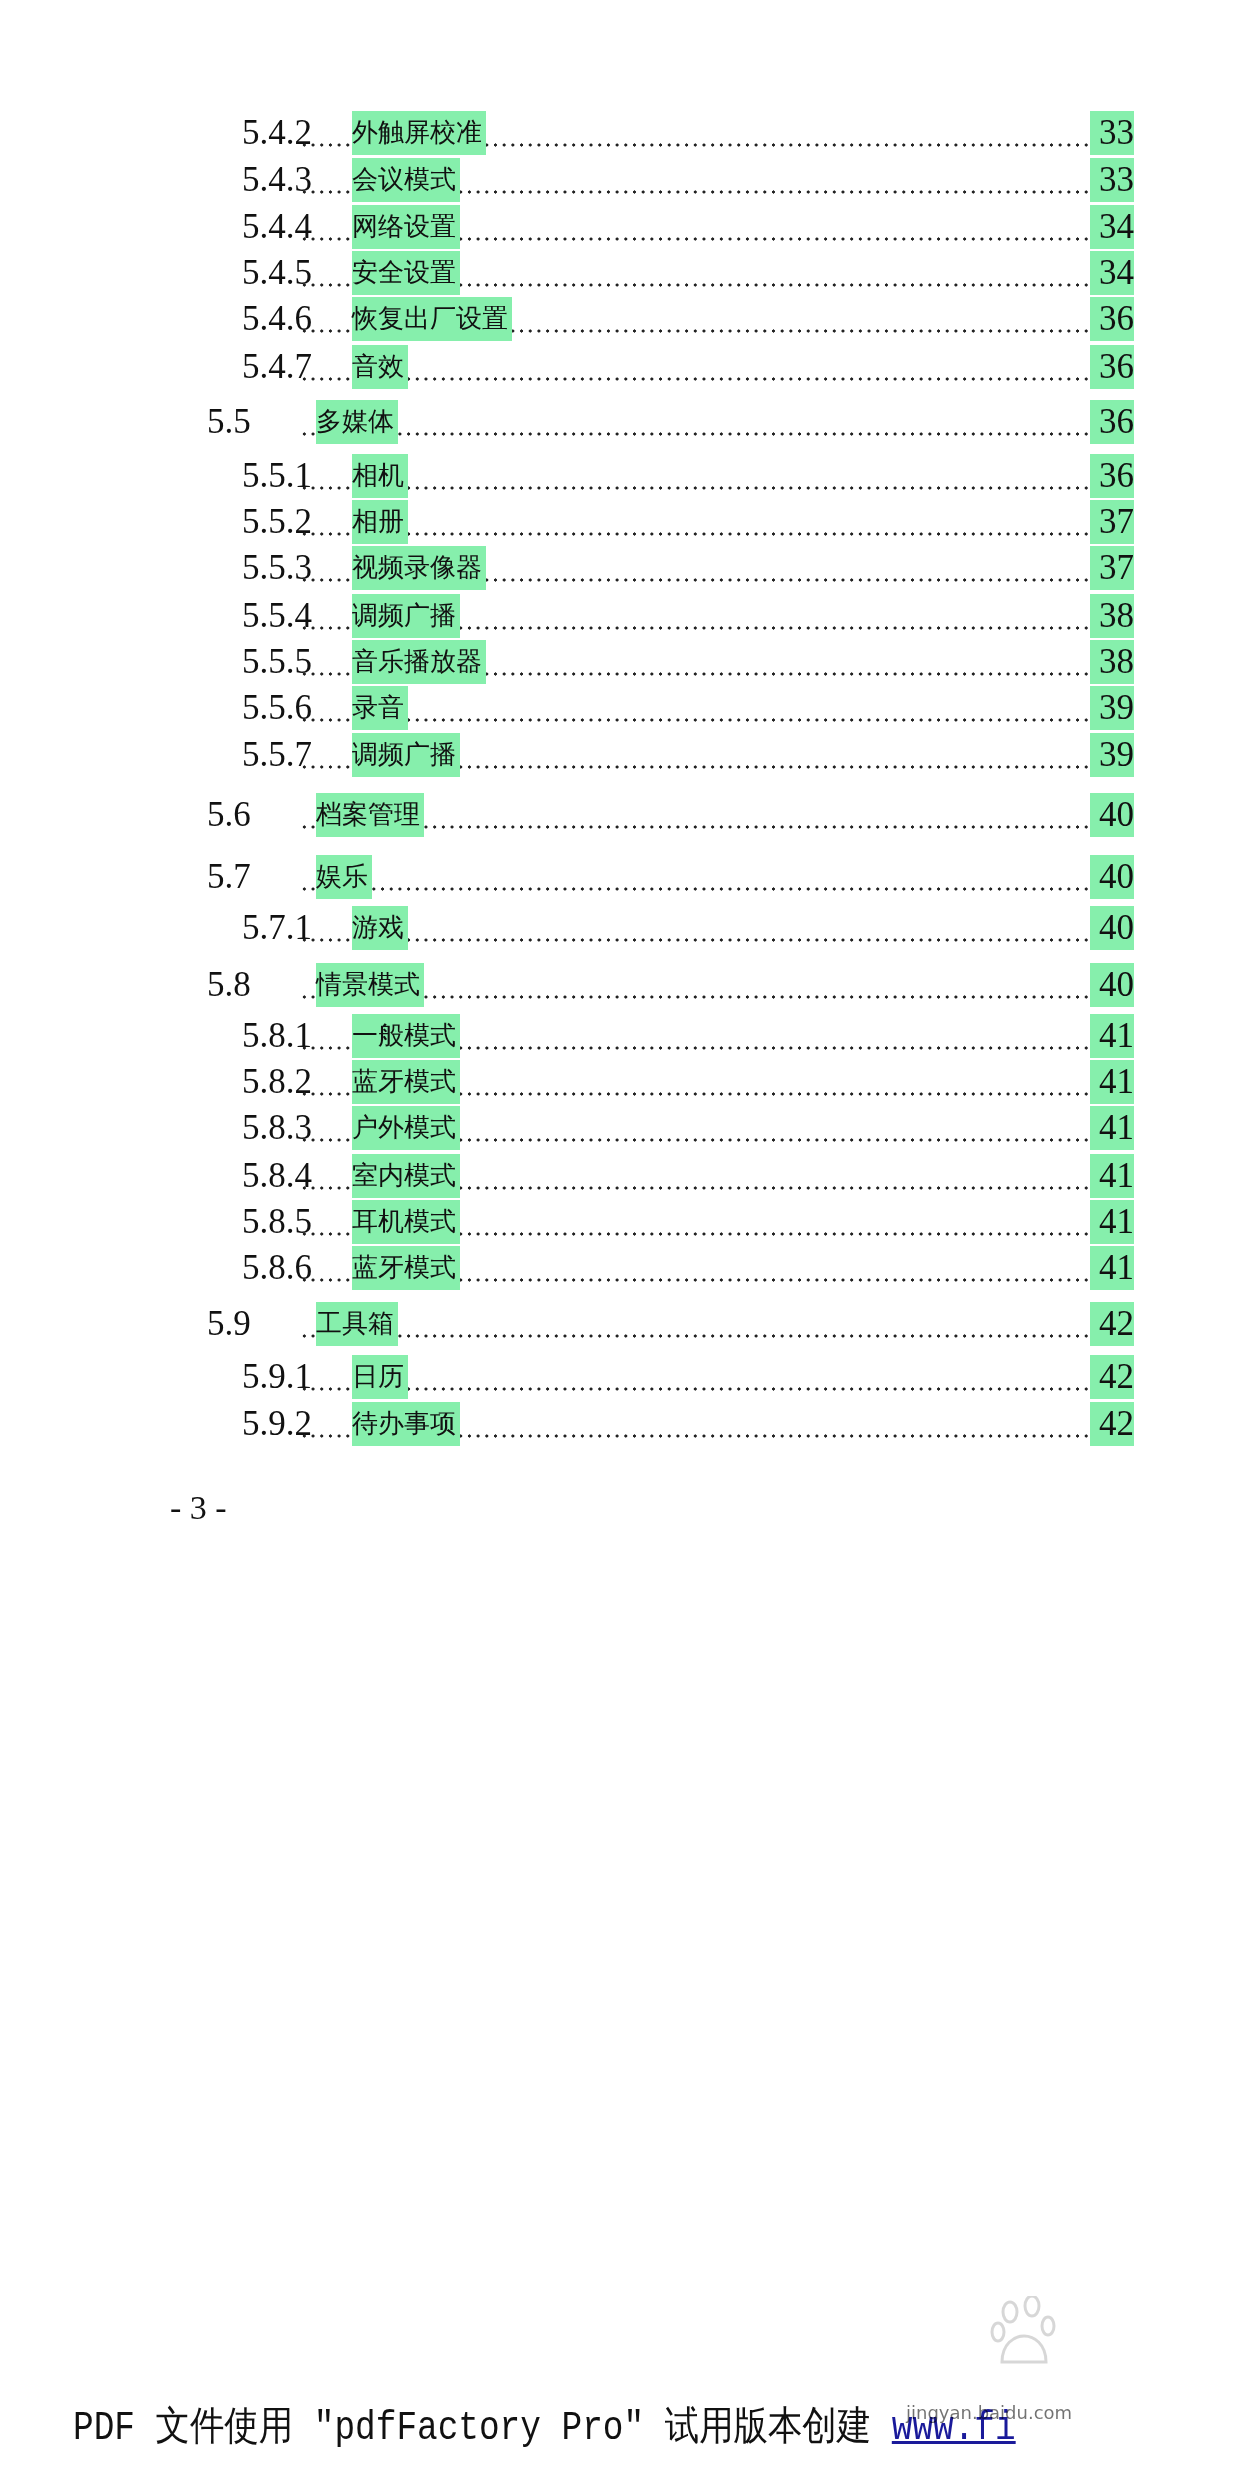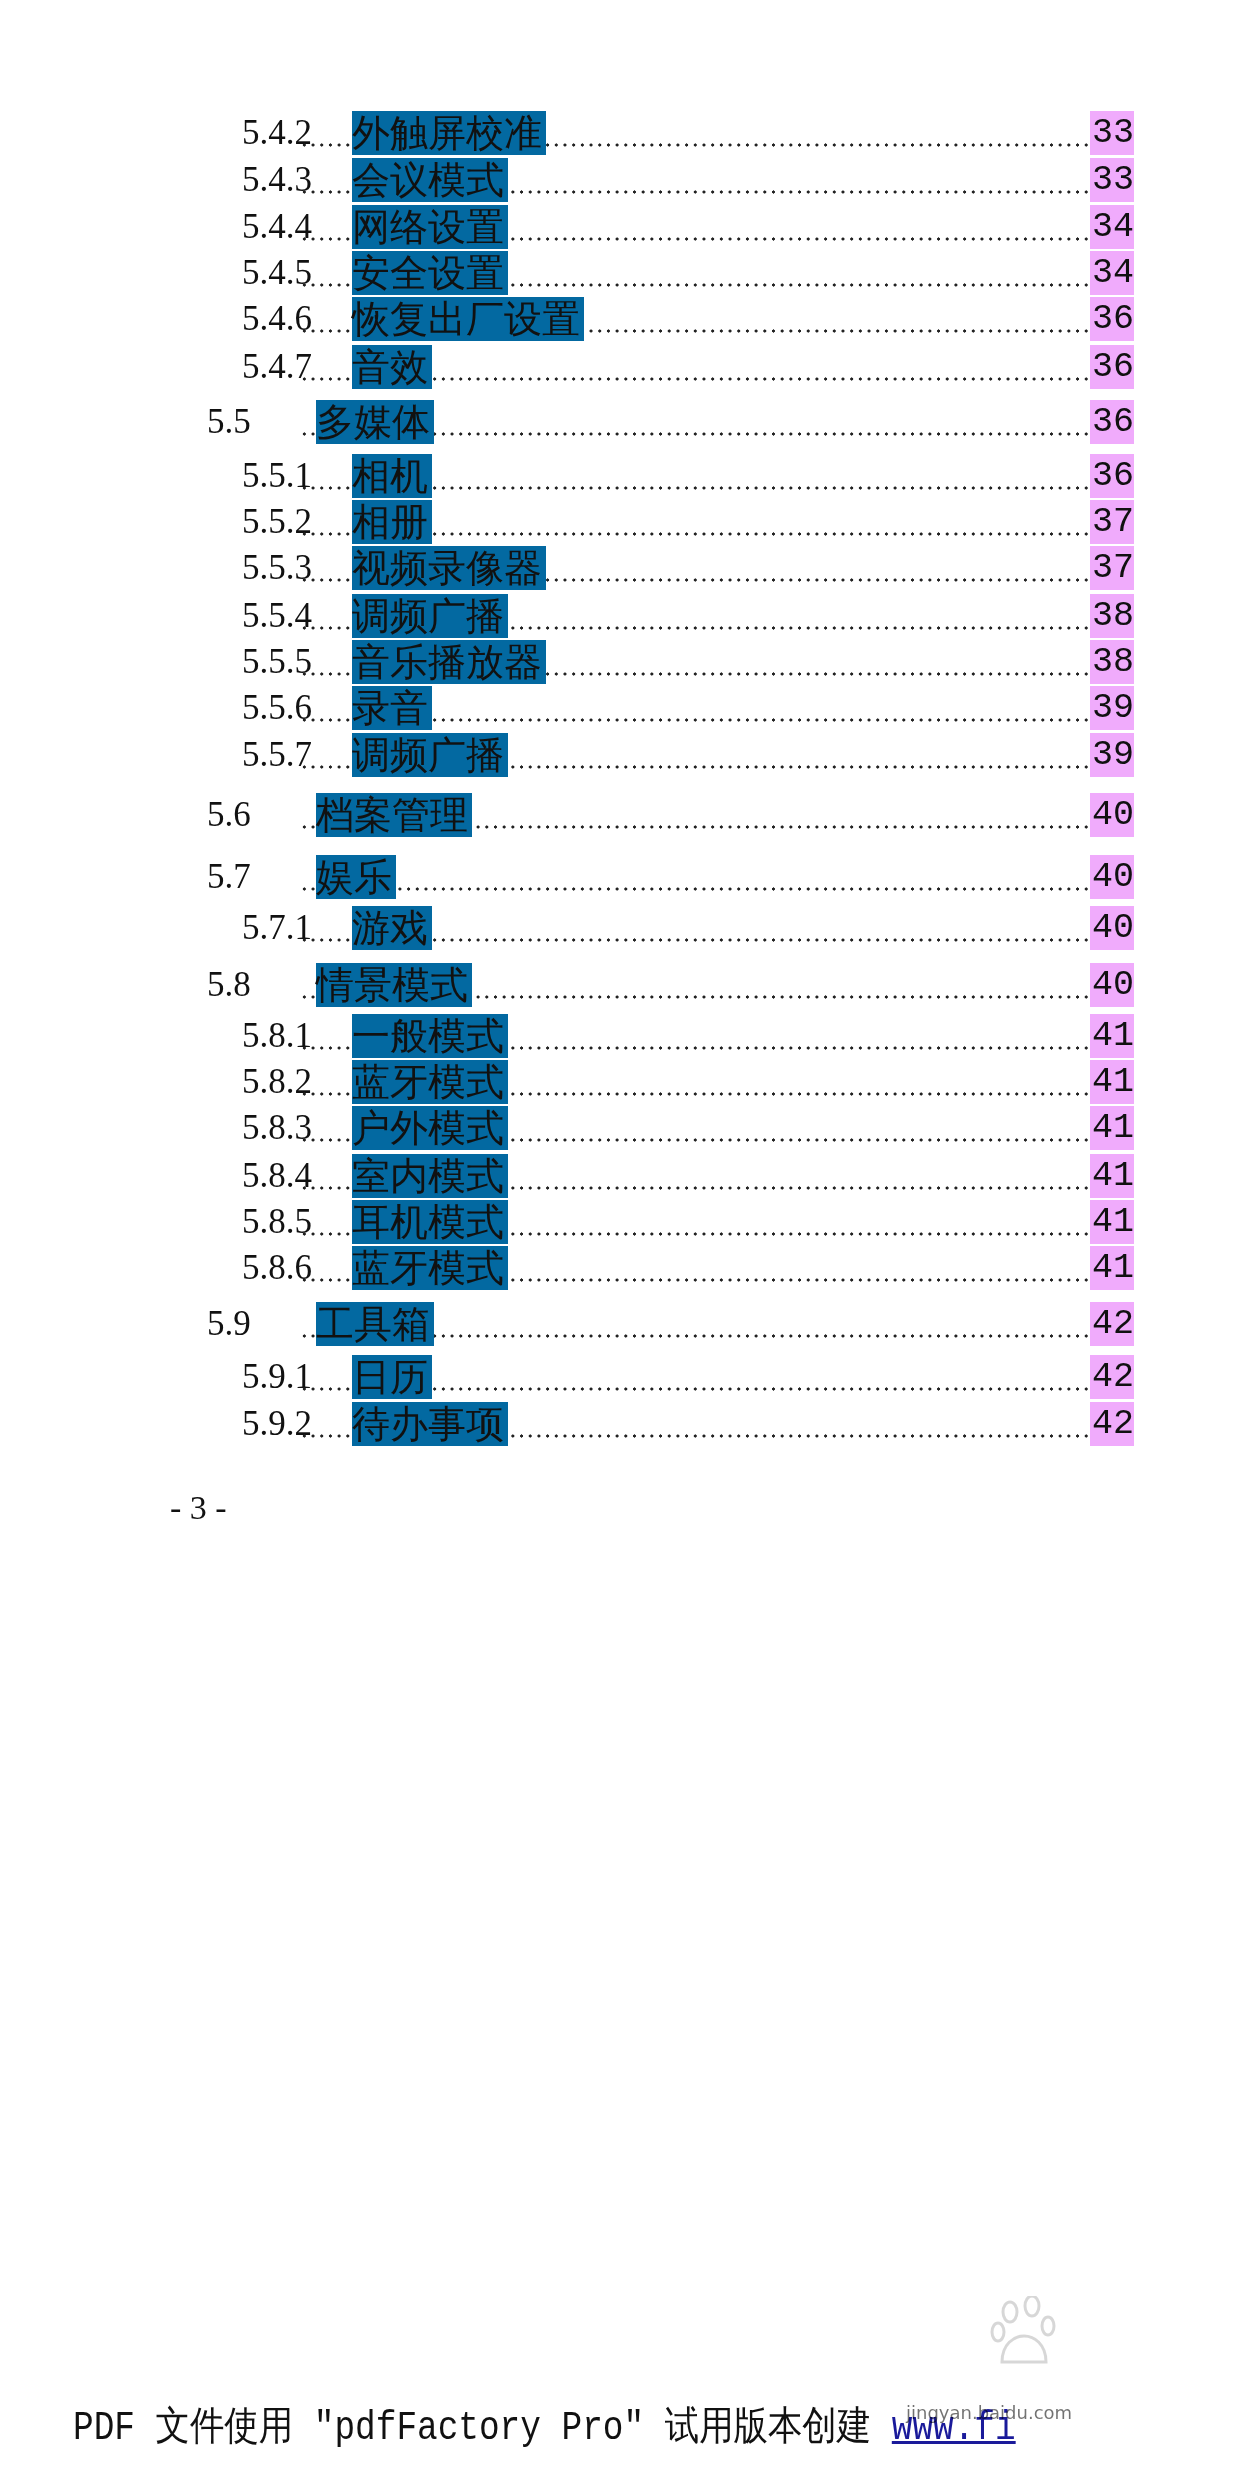--- a/index.html
+++ b/index.html
@@ -1,25 +1,25 @@
 <!DOCTYPE html>
 <html><head>
 <meta charset="utf-8">
 <style>
   html, body { margin: 0; padding: 0; background: #ffffff; }
   body { width: 1244px; height: 2492px; position: relative; overflow: hidden;
          font-family: "Liberation Serif", "DejaVu Serif", serif; color: #111111; }
   .toc { position: absolute; left: 0; top: 0; width: 1244px; }
   .row { position: absolute; left: 0; height: 44px; width: 1244px; }
   .num { position: absolute; top: 0; font-size: 35px; line-height: 44px; white-space: nowrap; }
-  .lbl { position: absolute; top: 0; font-size: 38px; line-height: 44px; white-space: nowrap; background: #0369a1; padding-right: 4px; z-index: 2; }
+  .lbl { position: absolute; top: 0; font-size: 26px; line-height: 44px; white-space: nowrap; background: #86efac; padding-right: 4px; z-index: 2; }
   .leader { position: absolute; top: 0; height: 44px; left: 300px; width: 790px; z-index: 1;
             background-image: radial-gradient(circle, #222 1.4px, transparent 1.8px);
             background-size: 8.7px 8px; background-repeat: repeat-x; background-position: 0 30px; }
-  .pg { position: absolute; top: 0; left: 1090px; width: 44px; text-align: right; font-size: 35px; line-height: 44px; background: #f0abfc; z-index: 2; font-family: Liberation Mono, monospace; }
+  .pg { position: absolute; top: 0; left: 1090px; width: 44px; text-align: right; font-size: 35px; line-height: 44px; background: #86efac; z-index: 2; }
   .lv3 .num { left: 242px; }
   .lv3 .lbl { left: 352px; }
   .lv2 .num { left: 207px; }
   .lv2 .lbl { left: 316px; }
   .page-number { position: absolute; left: 170px; top: 1486px; font-size: 34px; line-height: 44px; white-space: pre; }
   .footer { position: absolute; left: 73px; top: 2404px; font-family: "Liberation Mono", "DejaVu Sans Mono", monospace;
             font-size: 40px; line-height: 50px; white-space: pre; transform: scaleX(0.86); transform-origin: left center; color: #111; }
   .footer a { color: #1a1a9a; text-decoration: underline; text-decoration-thickness: 3px; }
   .watermark { position: absolute; left: 888px; top: 2296px; width: 290px; height: 110px; opacity: 0.55; z-index: 5; pointer-events: none; }
   .wm-text { position: absolute; left: 0; top: 52px; font-family: "DejaVu Sans", sans-serif; font-weight: bold; font-size: 48px;

